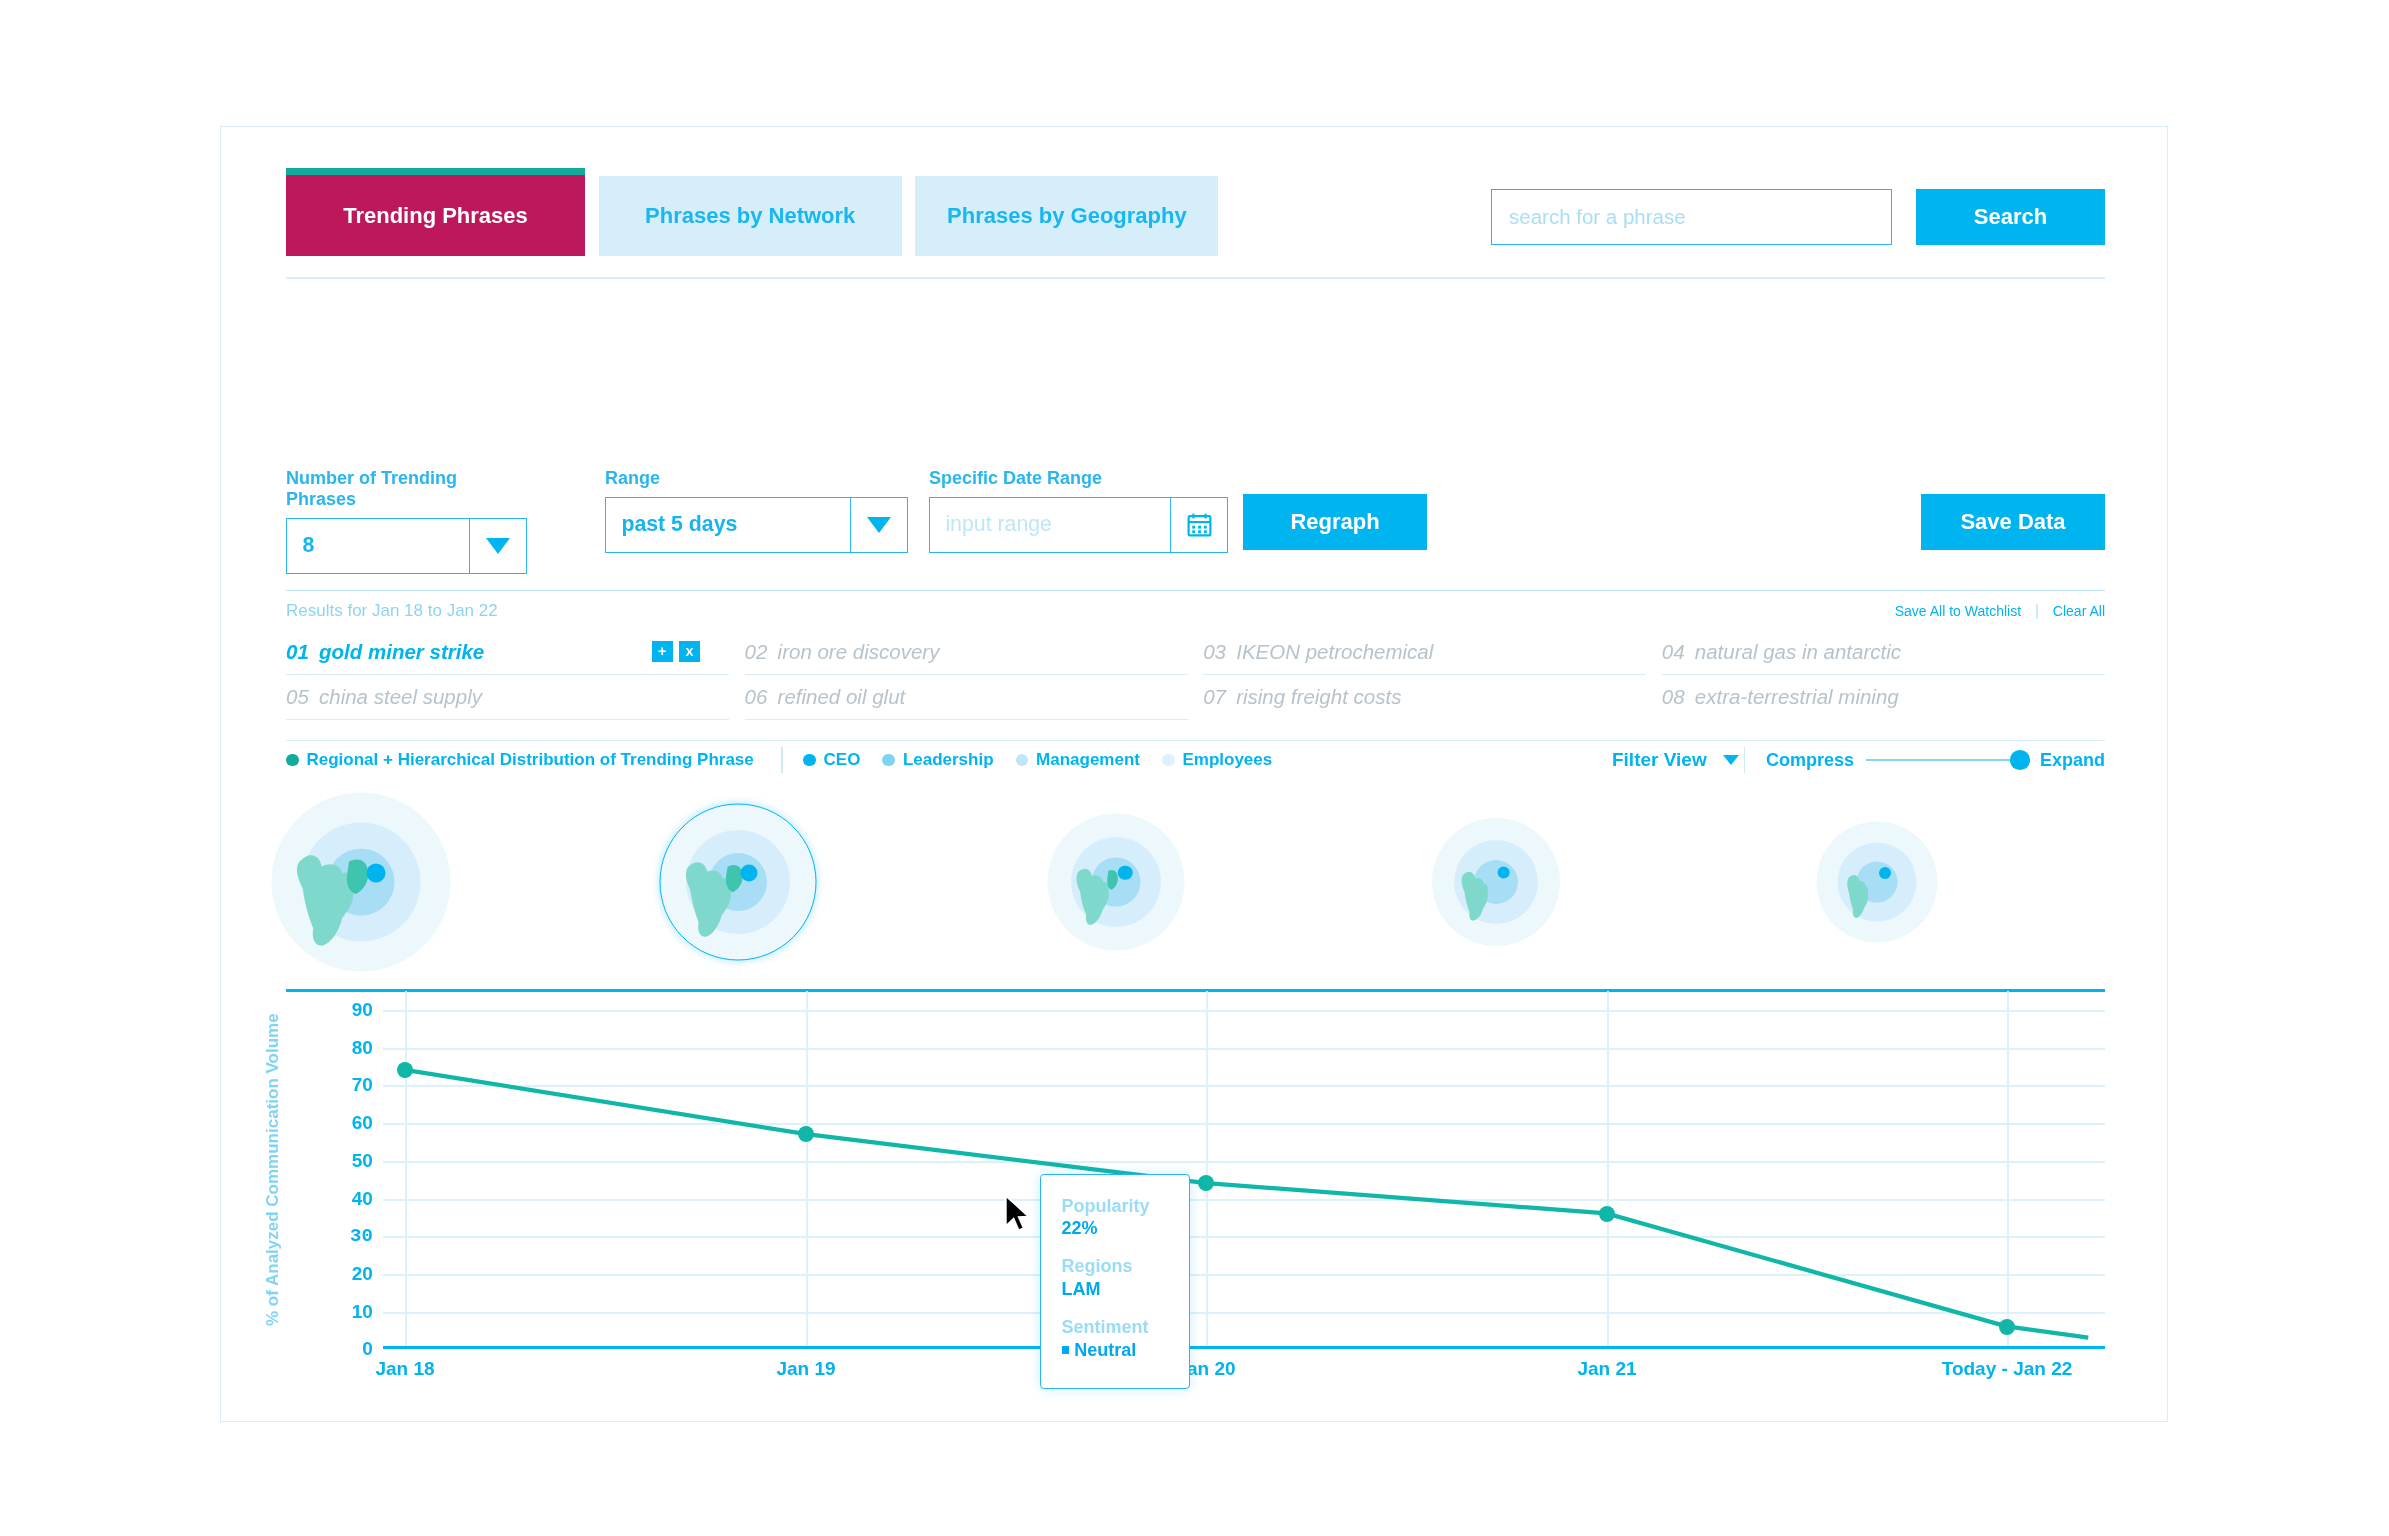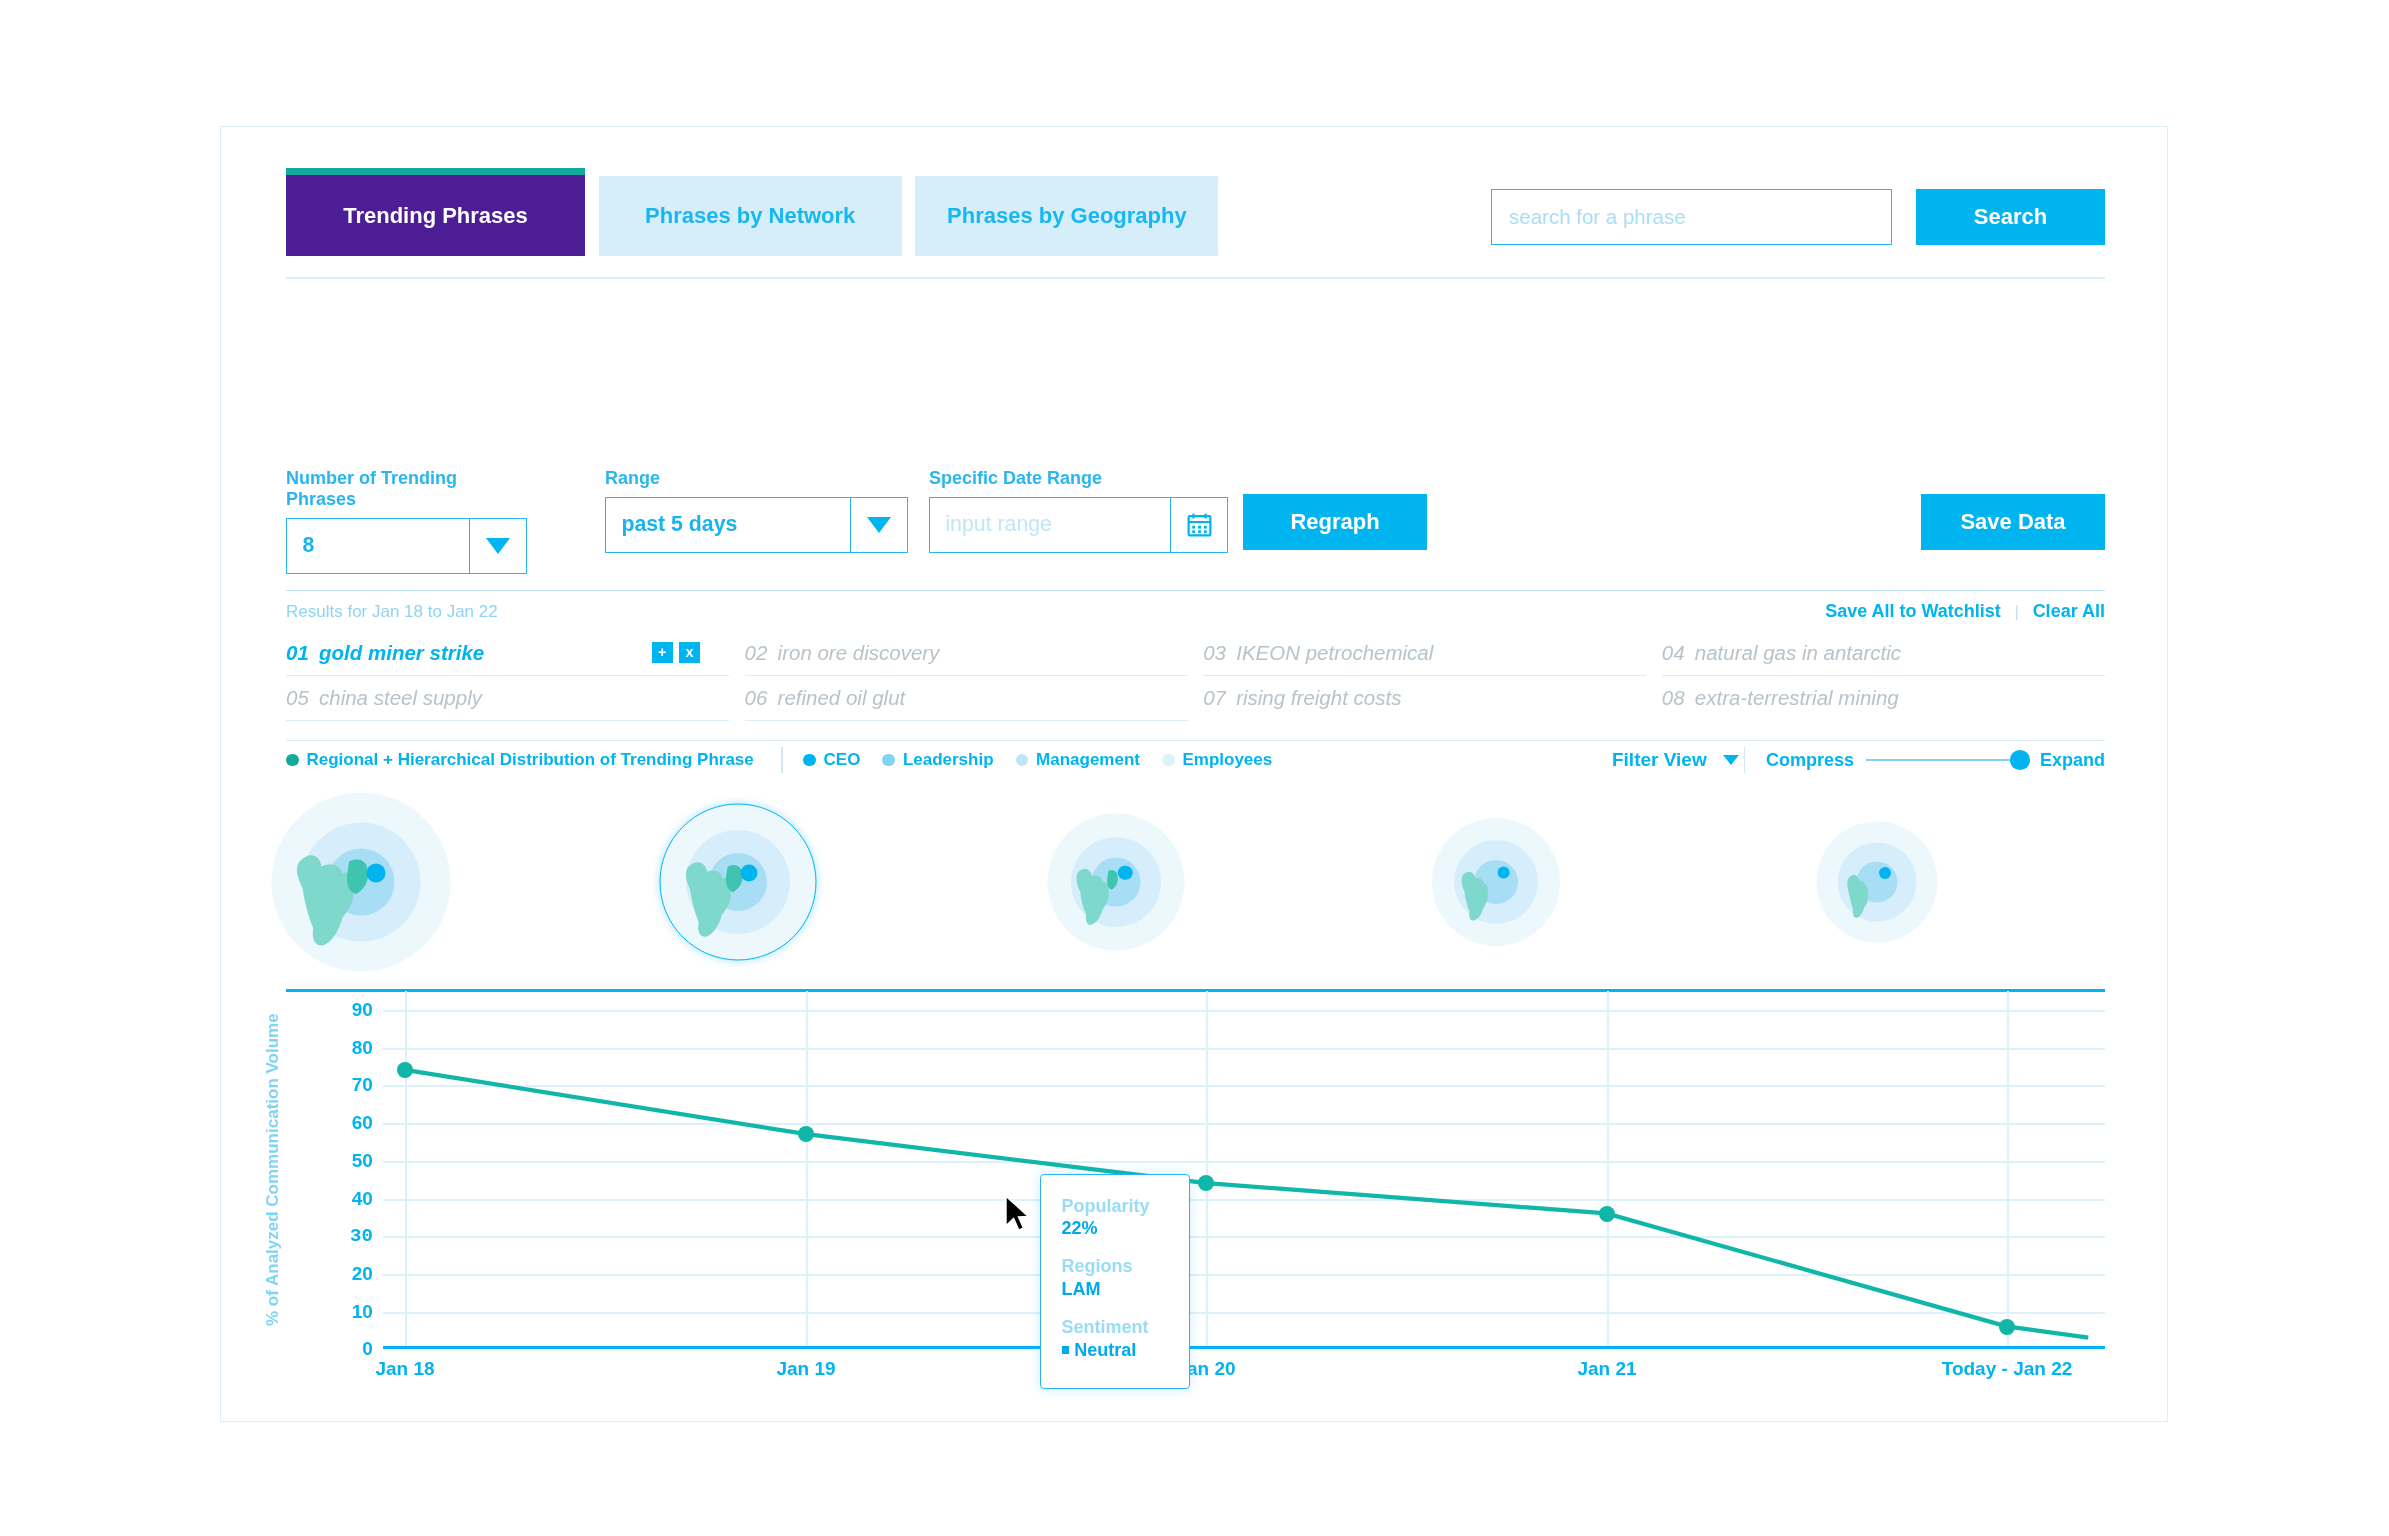--- a/index.html
+++ b/index.html
@@ -48,21 +48,21 @@
     color: #17b7f2;
     font-size: 22px;
     font-weight: bold;
     cursor: pointer;
     box-sizing: border-box;
   }
   .tab.w1 { width: 299px; }
   .tab.w2 { width: 303px; }
   .tab.w3 { width: 303px; }
   .tab.active {
-    background: #4c1d95;
+    background: #be185d;
     color: #ffffff;
     border-top: 7.7px solid #12aa9b;
     height: 88px;
     margin-top: -7.7px;
   }
   .tabline {
     position: absolute;
     left: 0;
     top: 101px;
     width: 1819px;
@@ -190,22 +190,22 @@
     display: flex;
     justify-content: space-between;
     align-items: baseline;
     border-top: 1.7px solid #bfe4f6;
     padding-top: 10.2px;
   }
   .results-for { color: #8ed4f2; font-size: 17px; }
   .results-links { display: flex; align-items: center; gap: 13.7px; }
   .rlink {
     color: #00b4f0;
-    font-size: 18px;
-    font-weight: bold;
+    font-size: 14px;
+    font-weight: normal;
     cursor: pointer;
   }
   .rdiv { color: #bfe4f6; font-size: 17px; }
 
   .phrase-grid {
     display: grid;
     grid-template-columns: repeat(4, 1fr);
     column-gap: 15.4px;
     row-gap: 0;
     margin-top: 8.5px;

